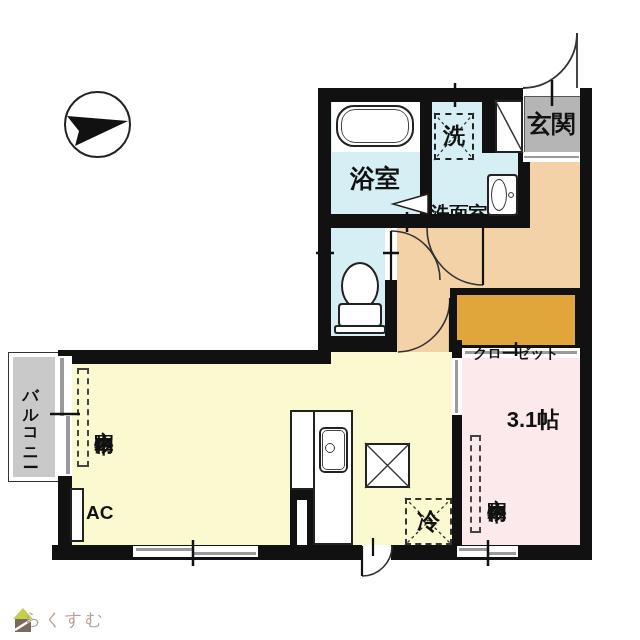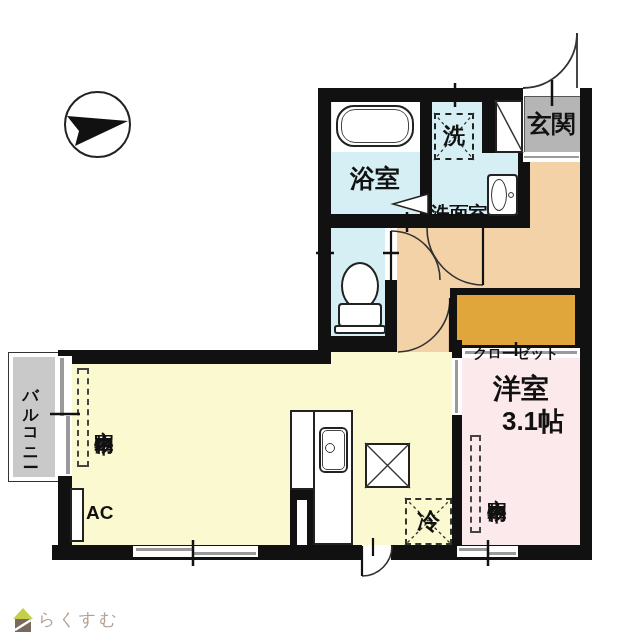--- a/index.html
+++ b/index.html
@@ -147,22 +147,21 @@
     <polygon points="13,619 23,608 33,619" fill="#c5cf4a"></polygon>
     <rect x="15" y="619" width="16" height="13" fill="#7a6a5e"></rect>
     <path d="M15,630 L31,620" stroke="#fff" stroke-width="2.5"></path>
   </svg>
 
   <div class="lbl lblz" style="left:523px;top:111px;width:57px;font-size:24px;">玄関</div>
   <div class="lbl lblz" style="left:331px;top:165px;width:88px;font-size:25px;">浴室</div>
   <div class="lbl lblz" style="left:434px;top:124px;width:40px;font-size:22px;">洗</div>
   <div class="lbl lblz" style="left:420px;top:188px;width:78px;font-size:19px;margin-top:16px;">洗面室</div>
   <div class="lbl lblz" style="left:457px;top:310px;width:118px;font-size:14px;margin-top:36px;">クローゼット</div>
-  <div class="lbl lblz" style="left:462px;top:374px;width:118px;font-size:28px;">洋室</div>
-  <div class="lbl lblz" style="left:462px;top:408px;width:142px;font-size:26px;">3.1帖</div>
+  <div class="lbl lblz" style="left:462px;top:408px;width:142px;font-size:22px;">3.1帖</div>
   <div class="lbl lblz vtext" style="left:487px;top:438px;height:100px;font-size:19px;">室内物干</div>
   <div class="lbl lblz vtext" style="left:94px;top:372px;height:96px;font-size:19px;">室内物干</div>
   <div class="lbl lblz" style="left:86px;top:503px;width:32px;font-size:19px;text-align:left;">AC</div>
   <div class="lbl lblz" style="left:405px;top:509px;width:47px;font-size:23px;">冷</div>
   <div class="lbl lblz vtext" style="left:22px;top:362px;height:112px;font-size:16px;font-weight:bold;">バルコニー</div>
-  <div class="lbl lblz" style="left:38px;top:611px;width:80px;font-size:17px;font-weight:normal;color:#b3a094;text-align:center;letter-spacing:3px;">らくすむ</div>
+  <div class="lbl lblz" style="left:24px;top:611px;width:80px;font-size:17px;font-weight:normal;color:#b3a094;text-align:center;letter-spacing:3px;">らくすむ</div>
 
 </div>
 
 </body></html>

